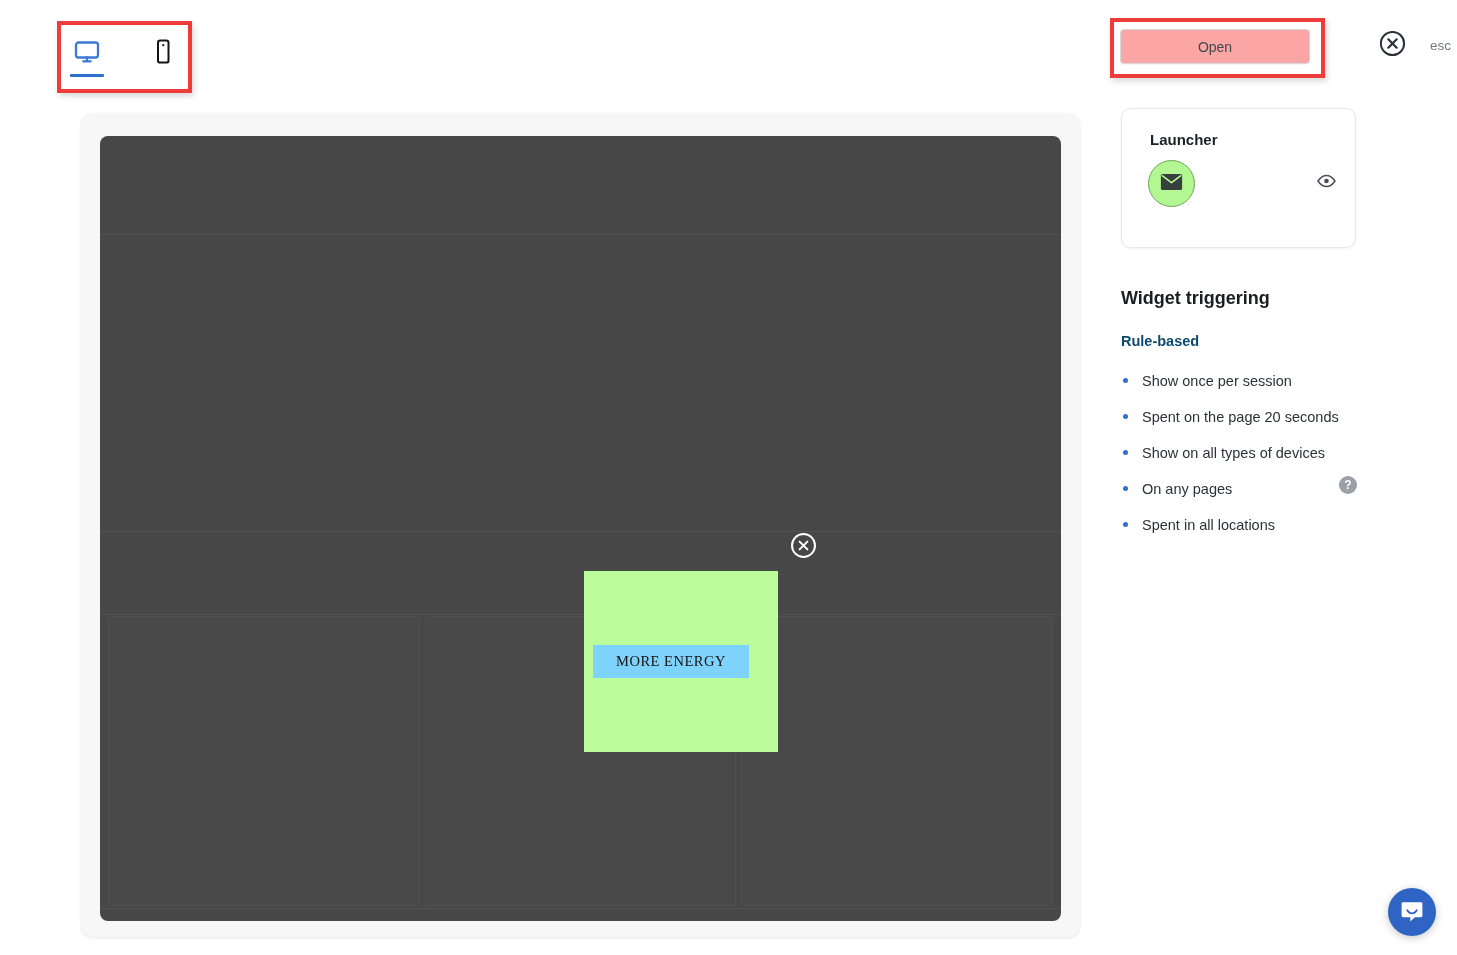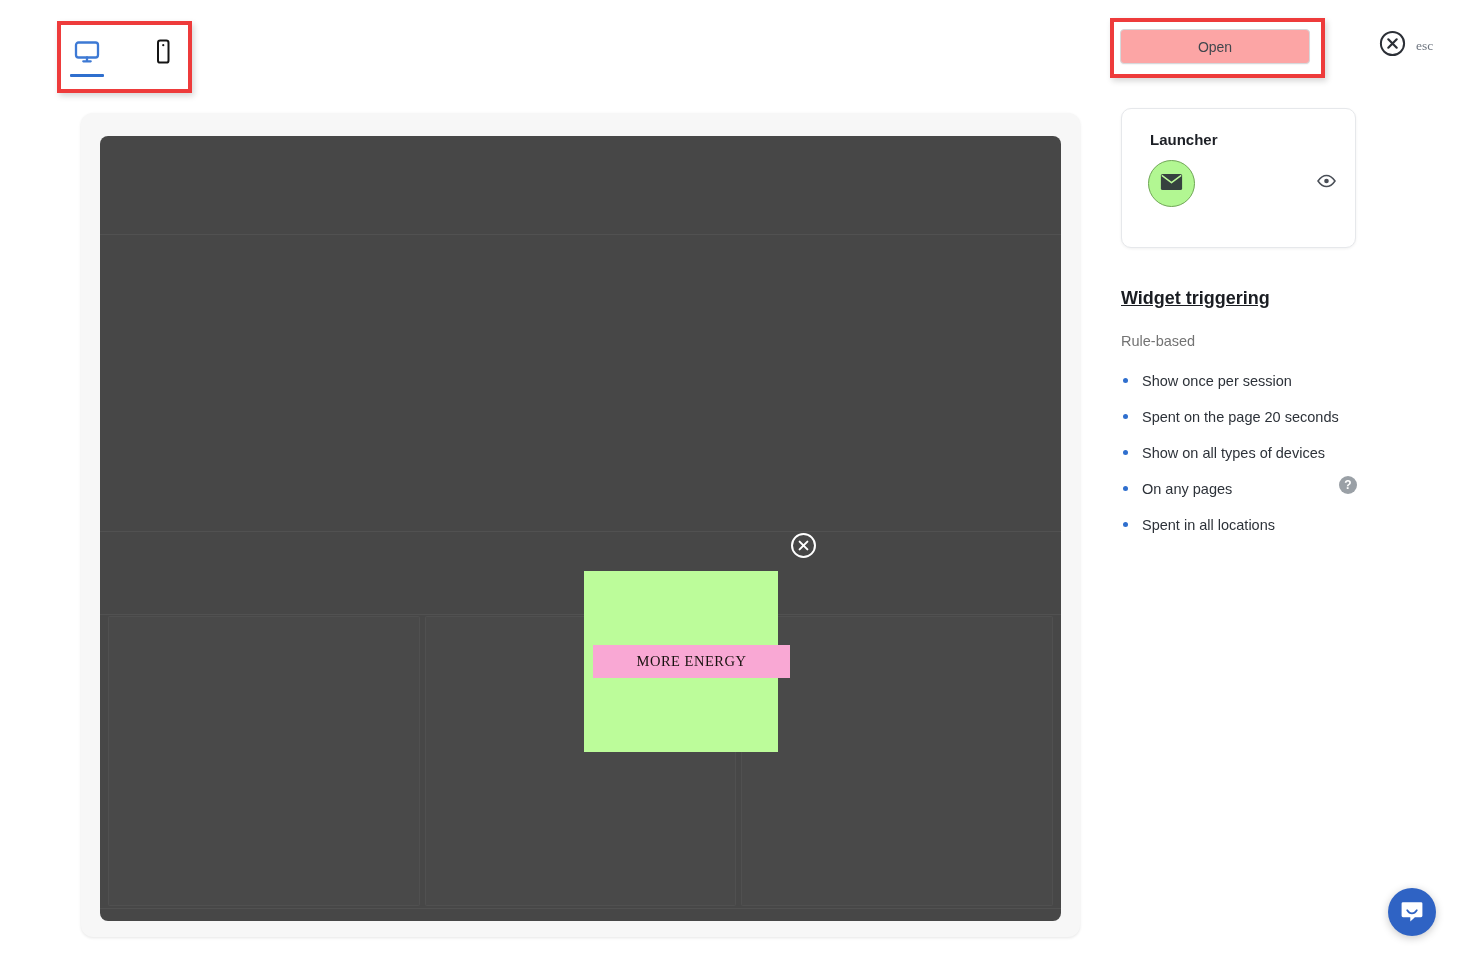--- a/index.html
+++ b/index.html
@@ -58,22 +58,22 @@
   }
 
   
   .widget-popup {
     position: absolute; left: 484px; top: 435px;
     width: 194px; height: 181px;
     background: #bcfc9a;
   }
   .widget-cta {
     position: absolute; left: 9px; top: 74px;
-    width: 197px; height: 33px;
-    background: #f9a8d4;
+    width: 156px; height: 33px;
+    background: #7dd3fc;
     display: flex; align-items: center; justify-content: center;
     color: #17120f; font-family: "Liberation Serif", serif;
     font-size: 14.5px; letter-spacing: .5px; cursor: pointer;
   }
   .widget-close {
     position: absolute; left: 691px; top: 397px;
     width: 25px; height: 25px; border-radius: 50%;
     border: 2px solid #ffffff; cursor: pointer;
     display: flex; align-items: center; justify-content: center;
   }
@@ -88,21 +88,21 @@
   .open-btn {
     position: absolute; left: 1120px; top: 29px;
     width: 190px; height: 35px;
     background: #fca5a5; border: 1px solid #d6d8db; border-radius: 4px;
     display: flex; align-items: center; justify-content: center;
     font-size: 14px; color: #41474d; cursor: pointer;
     box-shadow: 0 1px 1px rgba(0,0,0,.04);
   }
   .esc-wrap {
     position: absolute; left: 1379px; top: 30px;
-    display: flex; align-items: center; gap: 10px; cursor: pointer; font-family: Liberation Serif, serif;
+    display: flex; align-items: center; gap: 24px; cursor: pointer;
   }
   .esc-label { font-size: 13.5px; color: #6f7680; }
 
   .launcher-card {
     position: absolute; left: 1121px; top: 108px;
     width: 235px; height: 140px;
     background: #ffffff; border: 1px solid #e6e8eb; border-radius: 10px;
     box-shadow: 0 1px 3px rgba(0,0,0,.06);
   }
   .launcher-title {
@@ -116,25 +116,25 @@
     display: flex; align-items: center; justify-content: center;
     cursor: pointer;
   }
   .launcher-eye {
     position: absolute; left: 195px; top: 65px;
     cursor: pointer;
   }
 
   .section-title {
     position: absolute; left: 1121px; top: 288px;
-    font-size: 18px; font-weight: bold; color: #1a1d22; text-decoration: underline;
+    font-size: 18px; font-weight: bold; color: #1a1d22;
   }
   .sub-title {
     position: absolute; left: 1121px; top: 333px;
-    font-size: 14.5px; font-weight: normal; color: #737373;
+    font-size: 14.5px; font-weight: bold; color: #0c4a6e;
   }
   .rules {
     position: absolute; left: 1121px; top: 371px;
     width: 250px; margin: 0; padding: 0; list-style: none;
   }
   .rule-item {
     position: relative; padding-left: 21px; margin-bottom: 16px;
     font-size: 14.5px; line-height: 1.38; color: #2d3239;
   }
   .rule-item::before {

